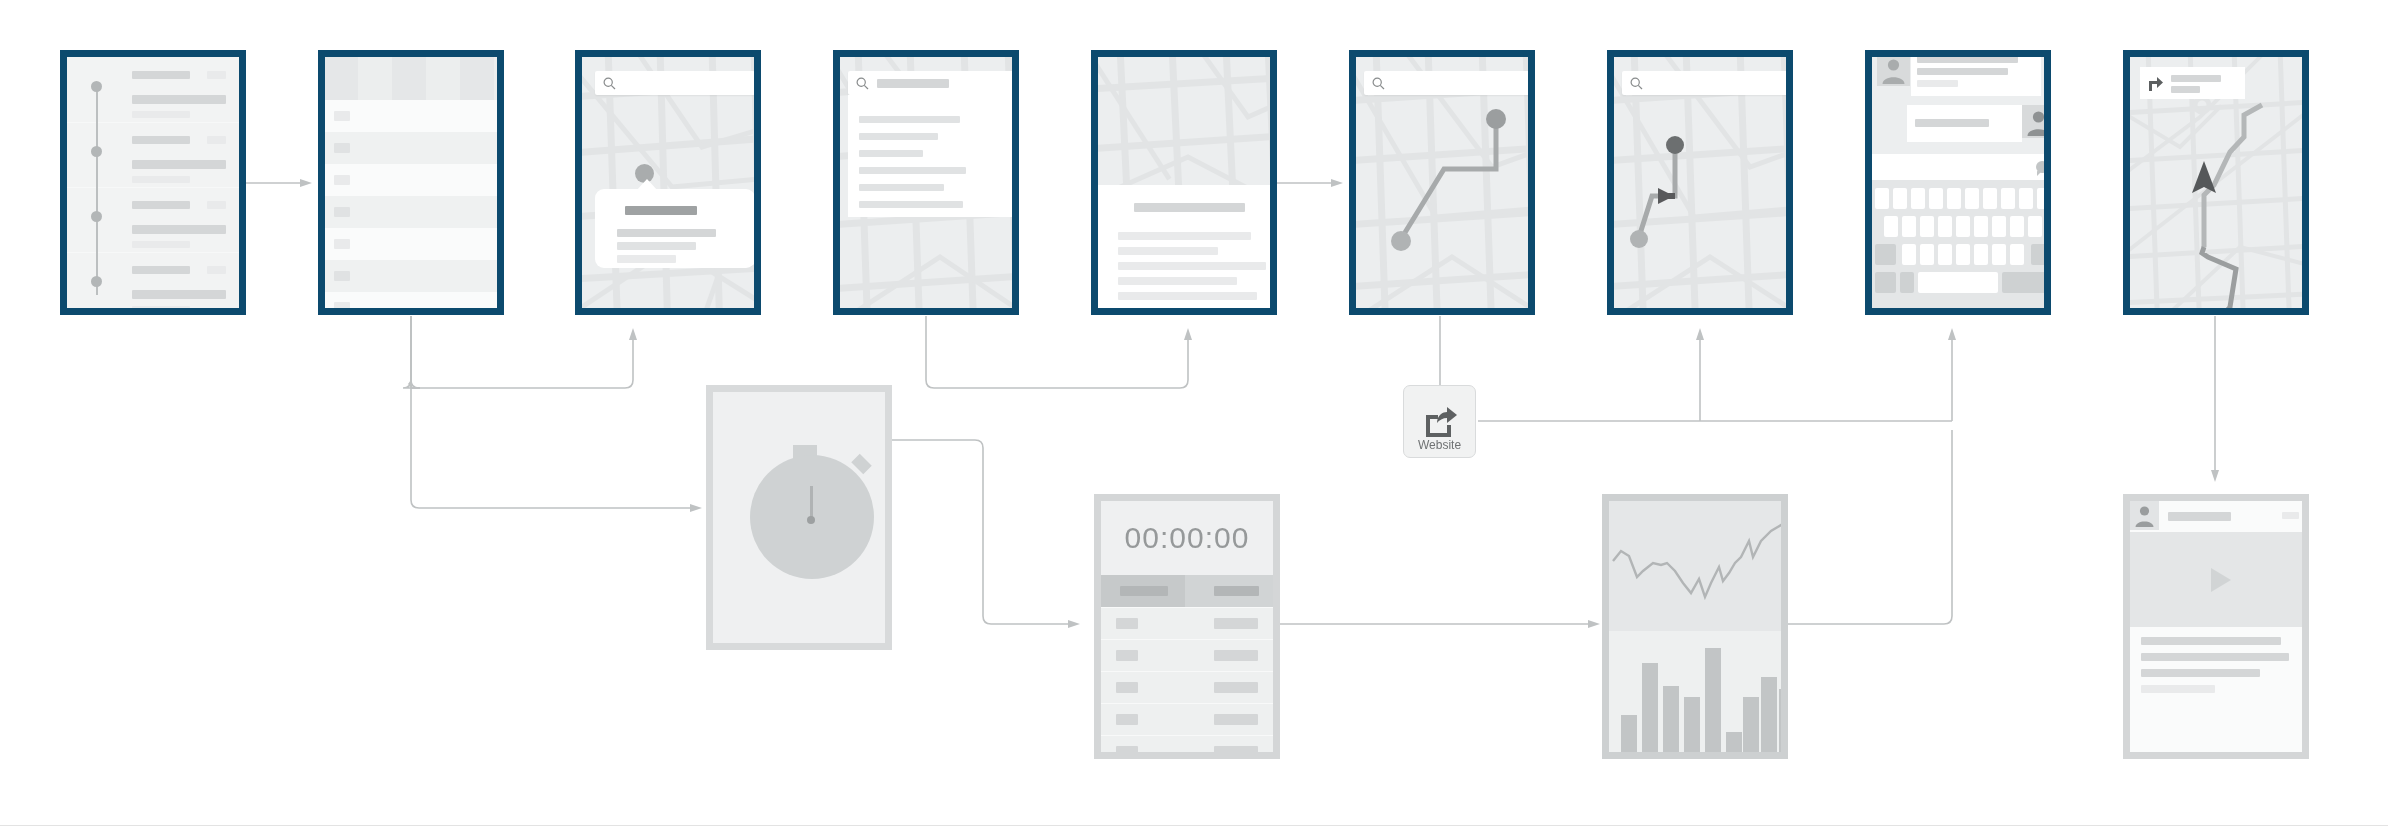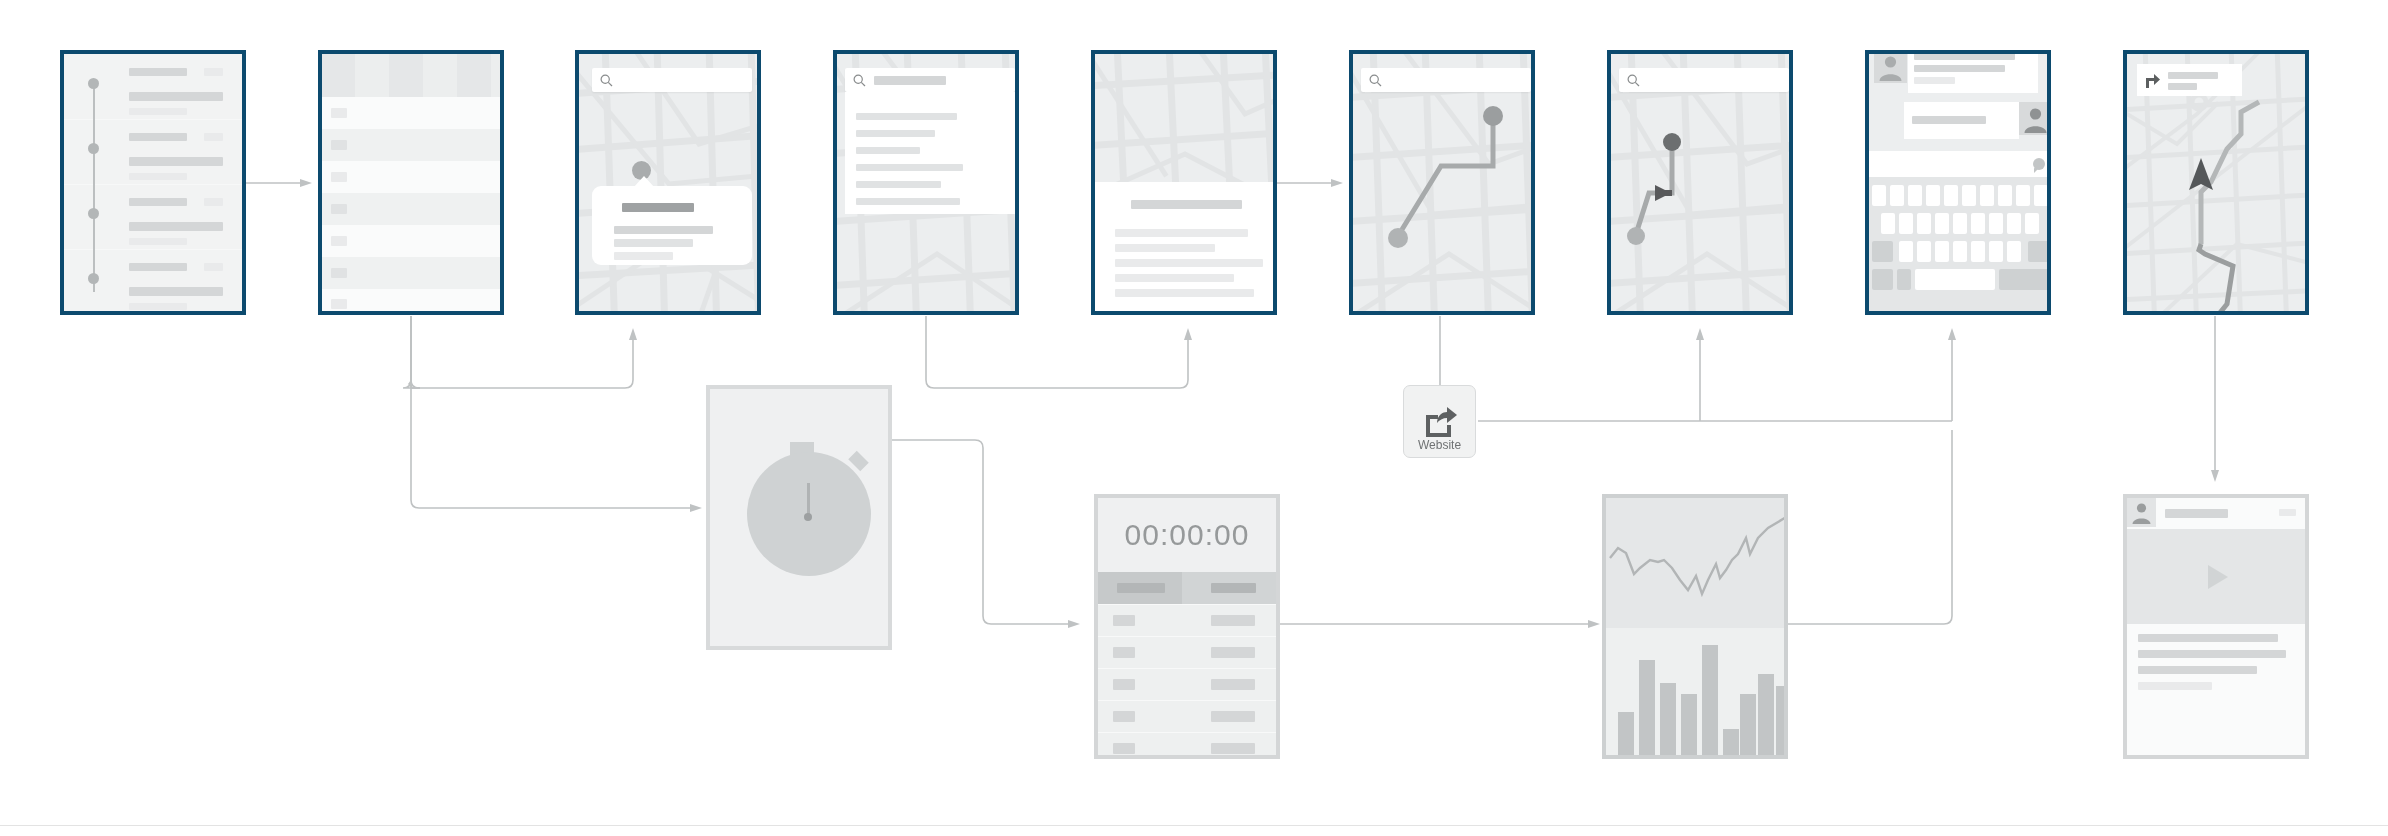--- a/index.html
+++ b/index.html
@@ -13,21 +13,21 @@
 
   
   .canvas-bottom-rule{
     position:absolute; left:0; bottom:10px; width:2388px; height:1px;
     background:#e3e3e3;
   }
 
   
   .card{
     position:absolute;
-    border:4px solid #0c4a6e;
+    border:7px solid #0c4a6e;
     background:#f2f3f3;
     overflow:hidden;
   }
 
   
   .bar{ position:absolute; border-radius:1px; background:#e0e2e3; }
   .bar.d1{ background:#d4d6d7; }
   .bar.d3{ background:#9fa2a3; }
   .bar.l1{ background:#e9eaeb; }
 

